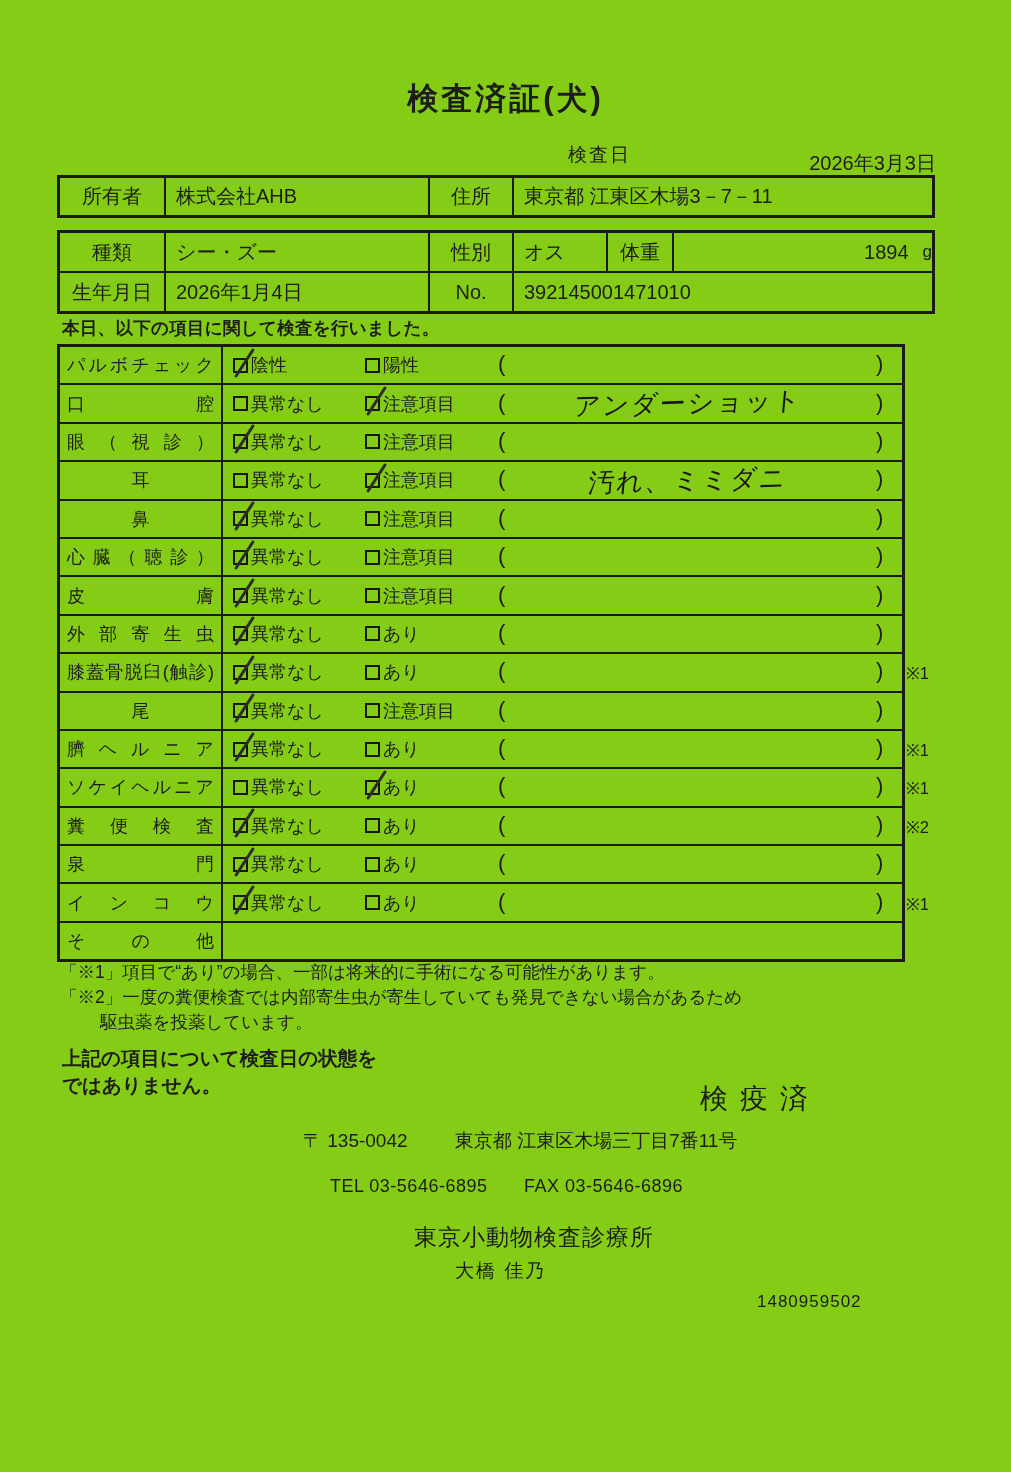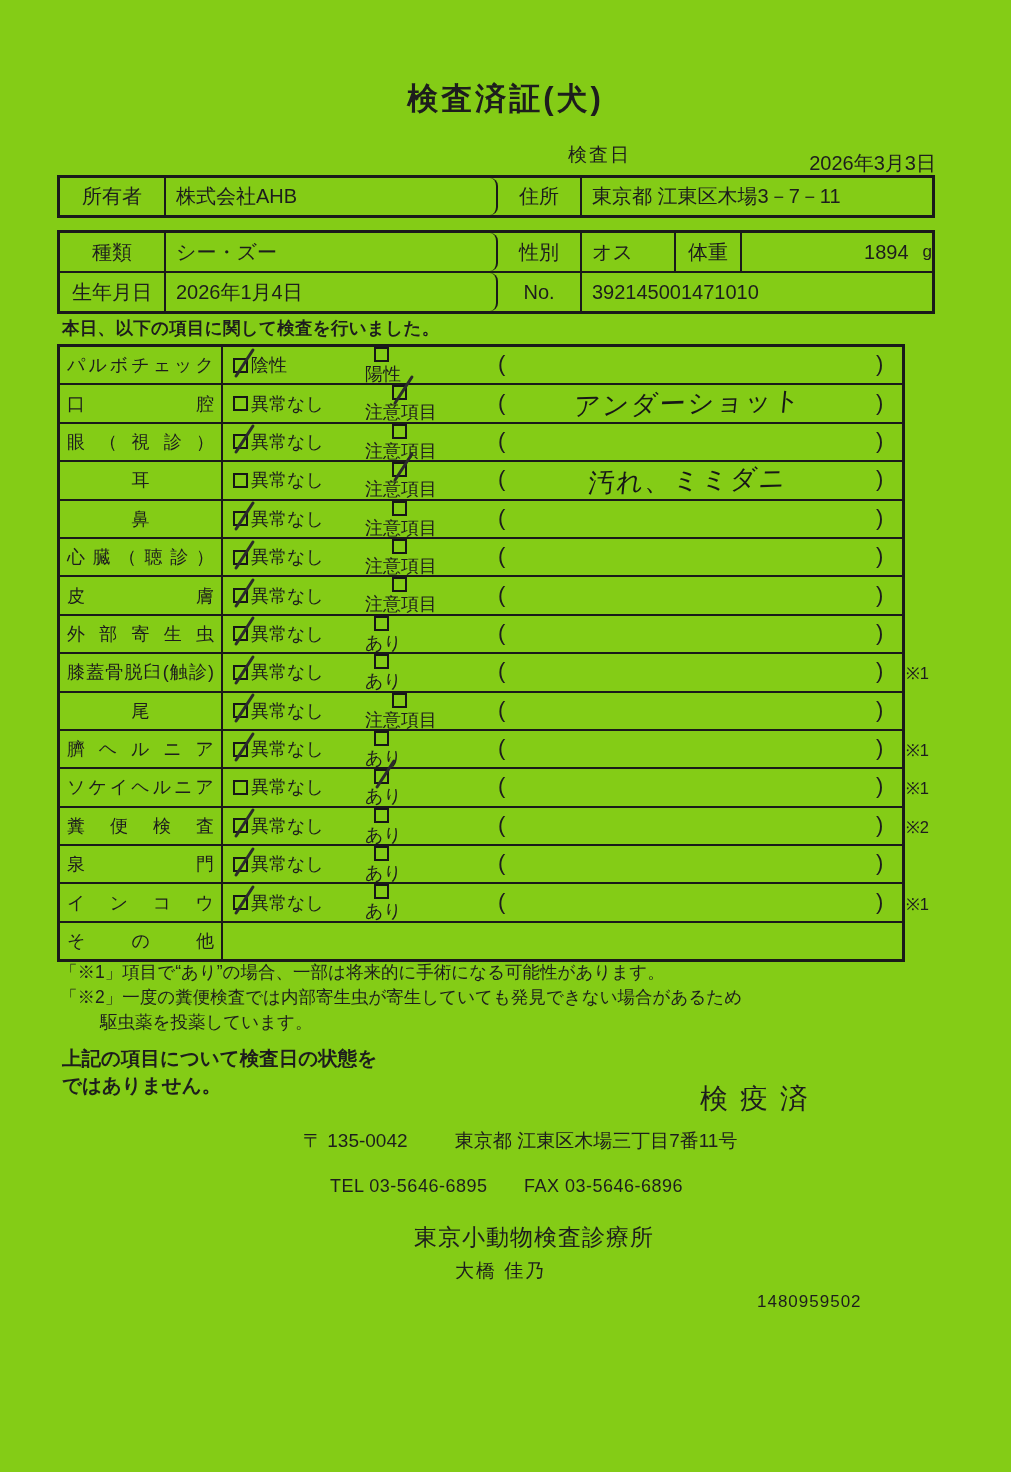--- a/index.html
+++ b/index.html
@@ -23,42 +23,42 @@
   .hrow { display:flex; flex:1; }
   .hrow + .hrow { border-top:2px solid #1a1a1a; }
   .hcell { display:flex; align-items:center; box-sizing:border-box; overflow:visible; white-space:nowrap; }
   .hcell.br { border-right:2px solid #1a1a1a; }
   .hcell.center { justify-content:center; }
   .hcell.pad { padding-left:10px; }
   .hcell.num { justify-content:flex-end; padding-right:0; }
   .owner-table { top:175px; left:57px; width:878px; height:43px;text-align:right; }
   .info-table  { top:230px; left:57px; width:878px; height:84px; }
   .w-label  { width:106px; }
-  .w-value  { width:332px;border-radius:8px; }
+  .w-value  { width:264px; }
   .w-label2 { width:84px; }
   .w-sex    { width:94px; }
   .w-wlabel { width:66px; }
   .w-rest   { flex:1; }
   .unit { font-size:17px; margin-left:14px; }
 
   .intro { top:316px; left:62px; font-size:17.5px; font-weight:600; letter-spacing:0.3px; }
 
   
   .exam-table { top:344px; left:57px; width:848px; border:3px solid #1a1a1a; box-sizing:border-box; }
   .erow { display:flex; height:36.4px; border-bottom:2px solid #1a1a1a; position:relative; }
   .erow:last-child { border-bottom:none; }
   .elabel { width:163px; border-right:2px solid #1a1a1a; box-sizing:border-box;
     display:flex; align-items:center; justify-content:space-between;
     padding:0 7px; font-size:18px; line-height:1; white-space:nowrap; }
   .elabel.single { justify-content:center; }
   .elabel span { display:inline-block; }
   .ebody { flex:1; position:relative; font-size:18px;border-radius:17px; }
   .citem { position:absolute; top:0; height:100%; display:flex; align-items:center; white-space:nowrap; }
   .citem.first  { left:10px; }
-  .citem.second { left:142px;flex-direction:column; }
+  .citem.second { left:142px; }
   .cbox { width:15px; height:15px; border:2px solid #161616; box-sizing:border-box;
     position:relative; margin-right:3px; flex:none; }
   .tick { position:absolute; left:8px; top:-14px; width:3px; height:34px;
     background:#2b2b2b; transform:rotate(33deg); border-radius:2px; }
   .paren { position:absolute; top:50%; transform:translateY(-54%); font-size:22px; font-weight:400; }
   .paren.open  { left:275px; }
   .paren.close { left:653px; }
   .note { position:absolute; left:300px; width:330px; top:0; height:100%;
     display:flex; align-items:center; justify-content:center;
     font-size:26px; font-weight:500; color:#171717;

